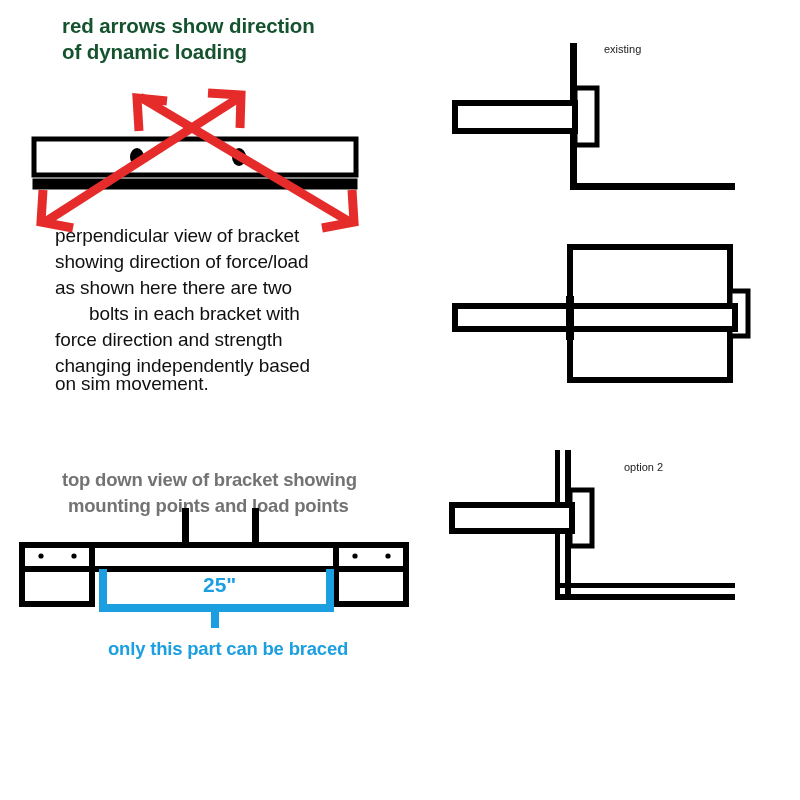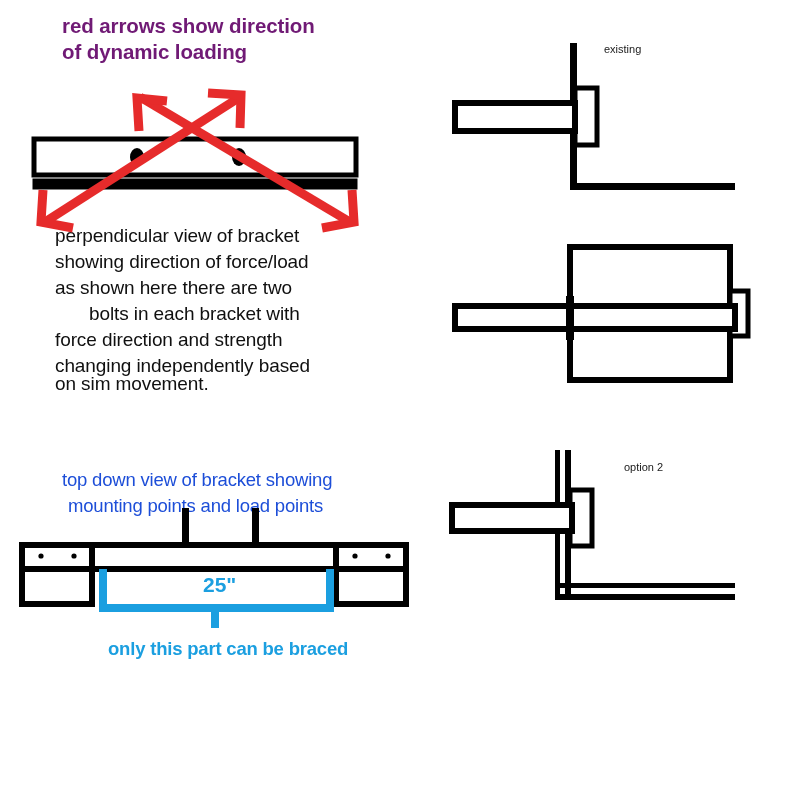--- a/index.html
+++ b/index.html
@@ -28,34 +28,34 @@
     width: 800px;
     height: 800px;
     overflow: visible;
   }
   .txt {
     position: absolute;
     white-space: pre;
     line-height: 1.27;
   }
   .note-red {
-    color: #701a75;
+    color: #14532d;
     font-weight: bold;
     font-size: 20.5px;
     letter-spacing: -0.1px;
   }
   .body-text {
     color: #101010;
     font-weight: normal;
     font-size: 19px;
     letter-spacing: -0.1px;
   }
   .caption-black {
-    color: #1d4ed8;
-    font-weight: normal;
+    color: #737373;
+    font-weight: bold;
     font-size: 18.5px;
     letter-spacing: -0.2px;
   }
   .note-blue {
     color: #1b9fe0;
     font-weight: bold;
     font-size: 18.5px;
     letter-spacing: -0.2px;
   }
   .dim-blue {

